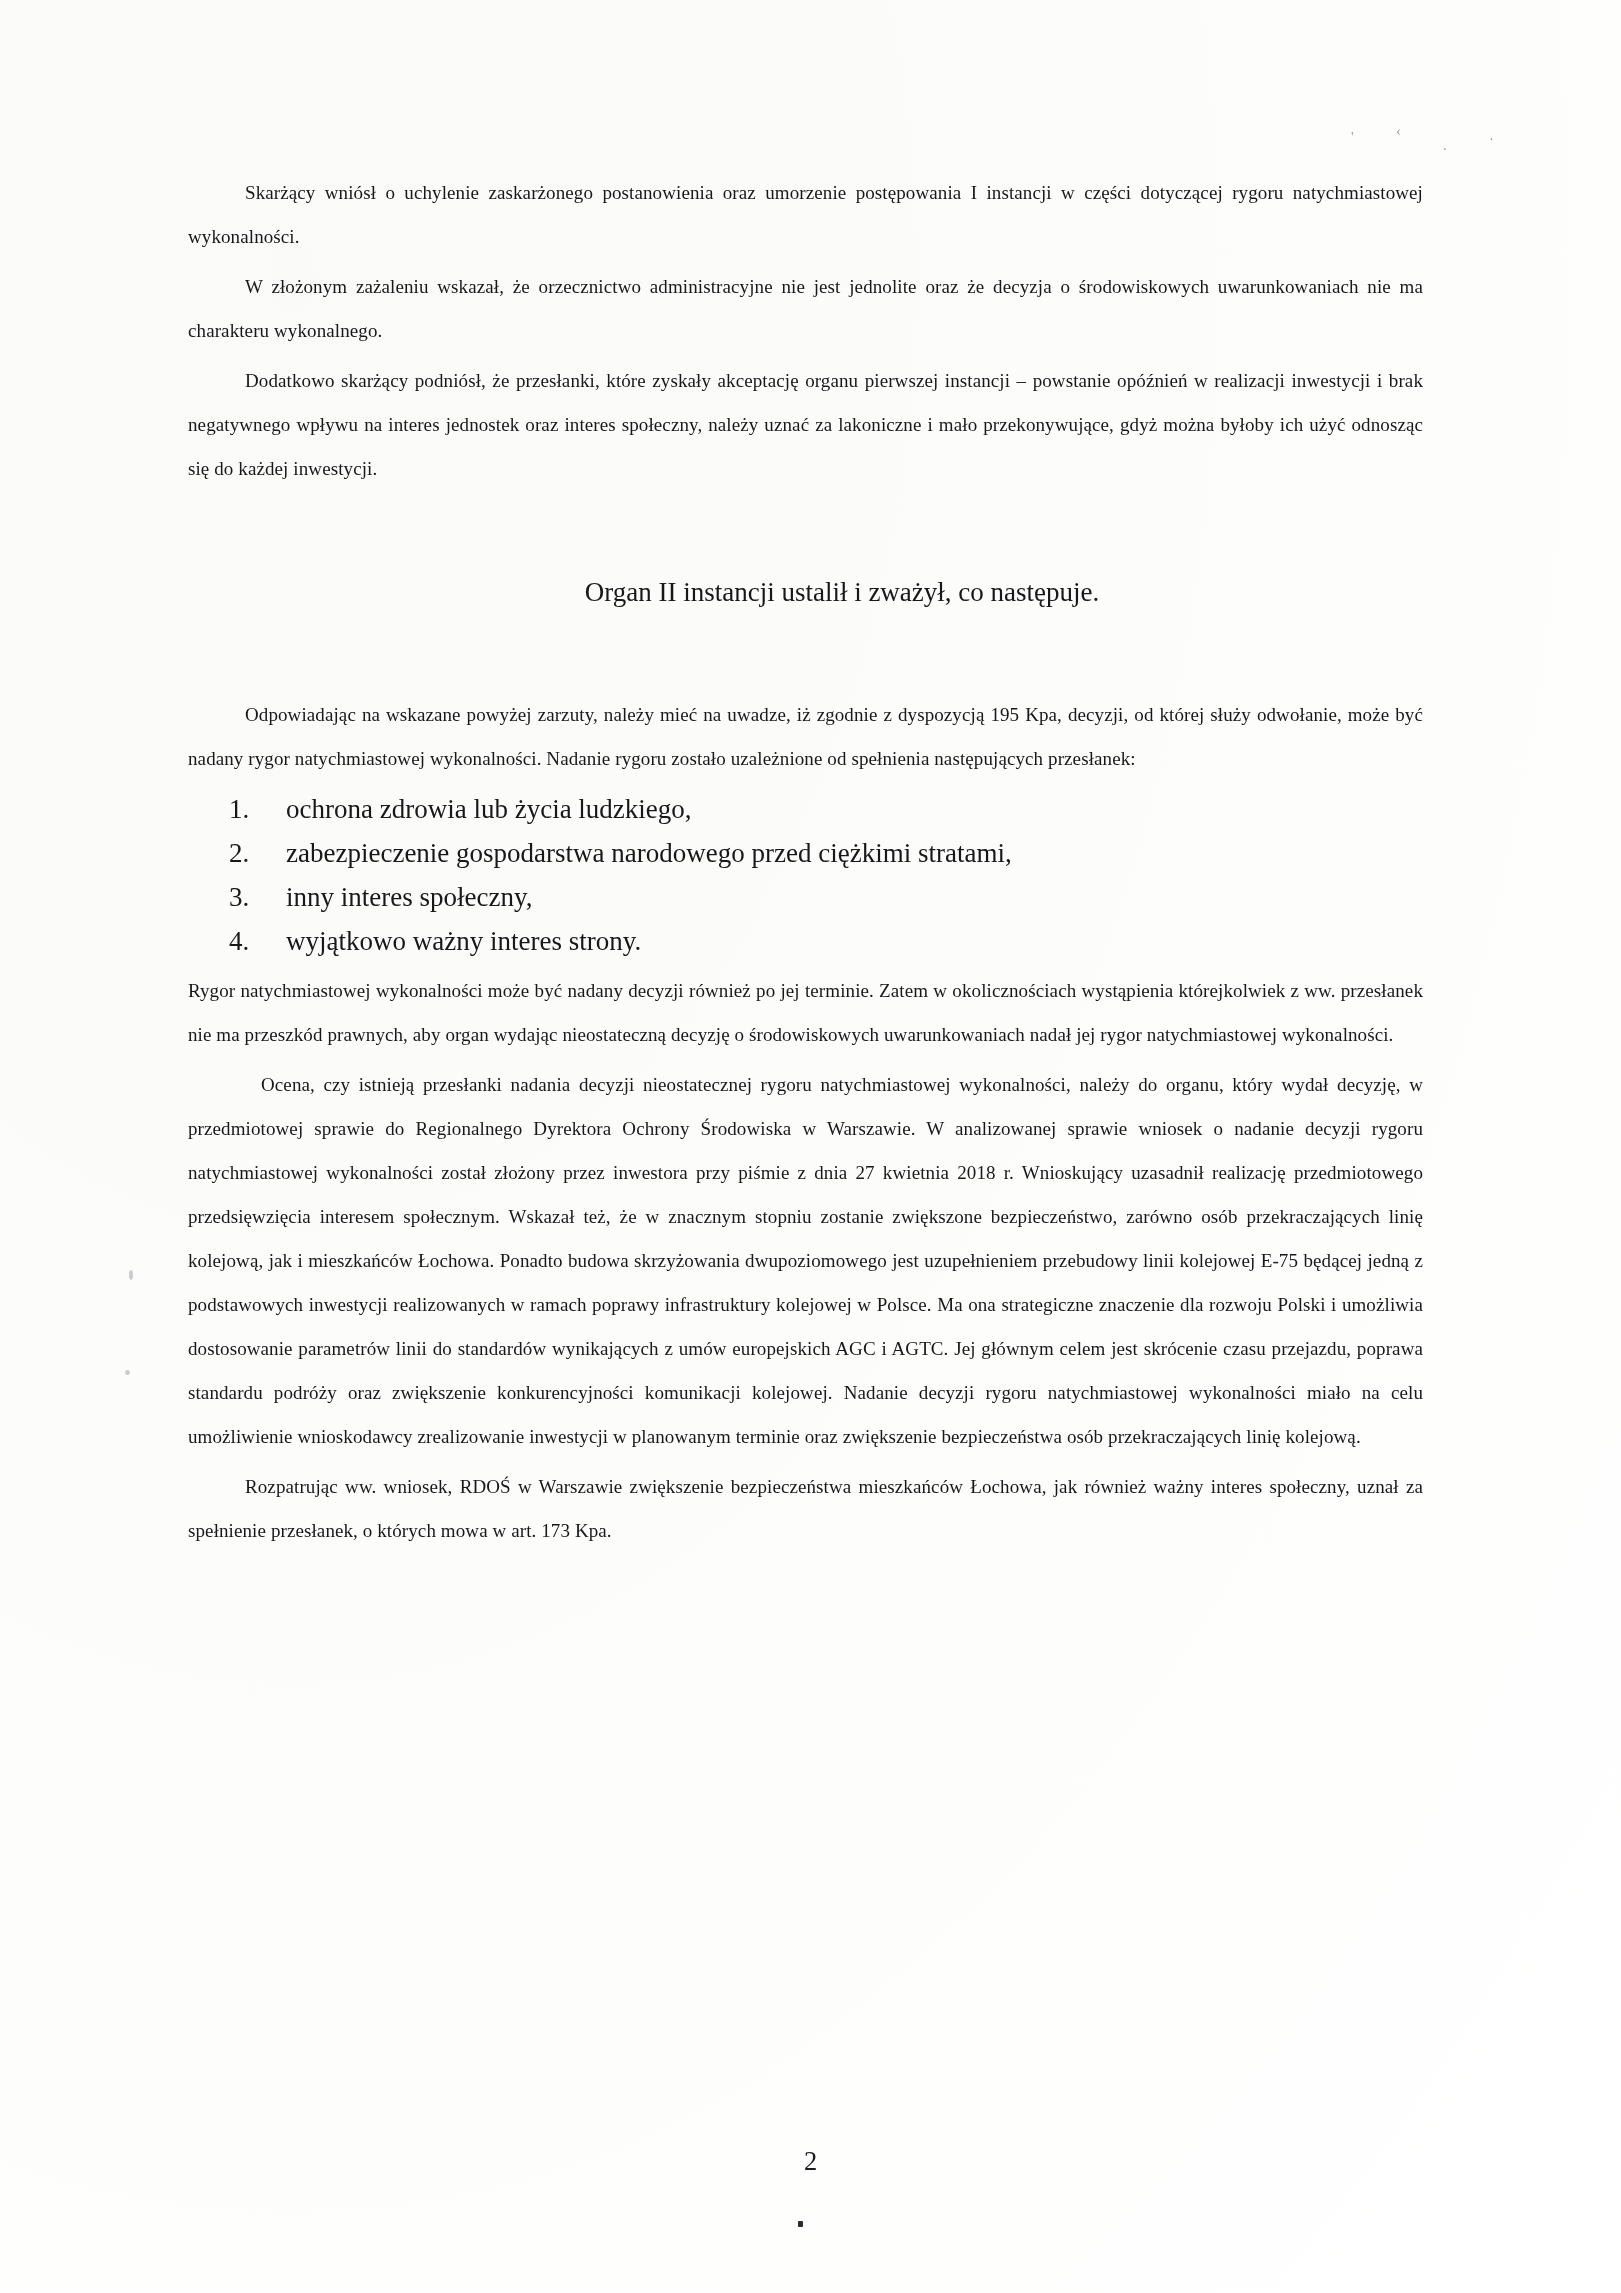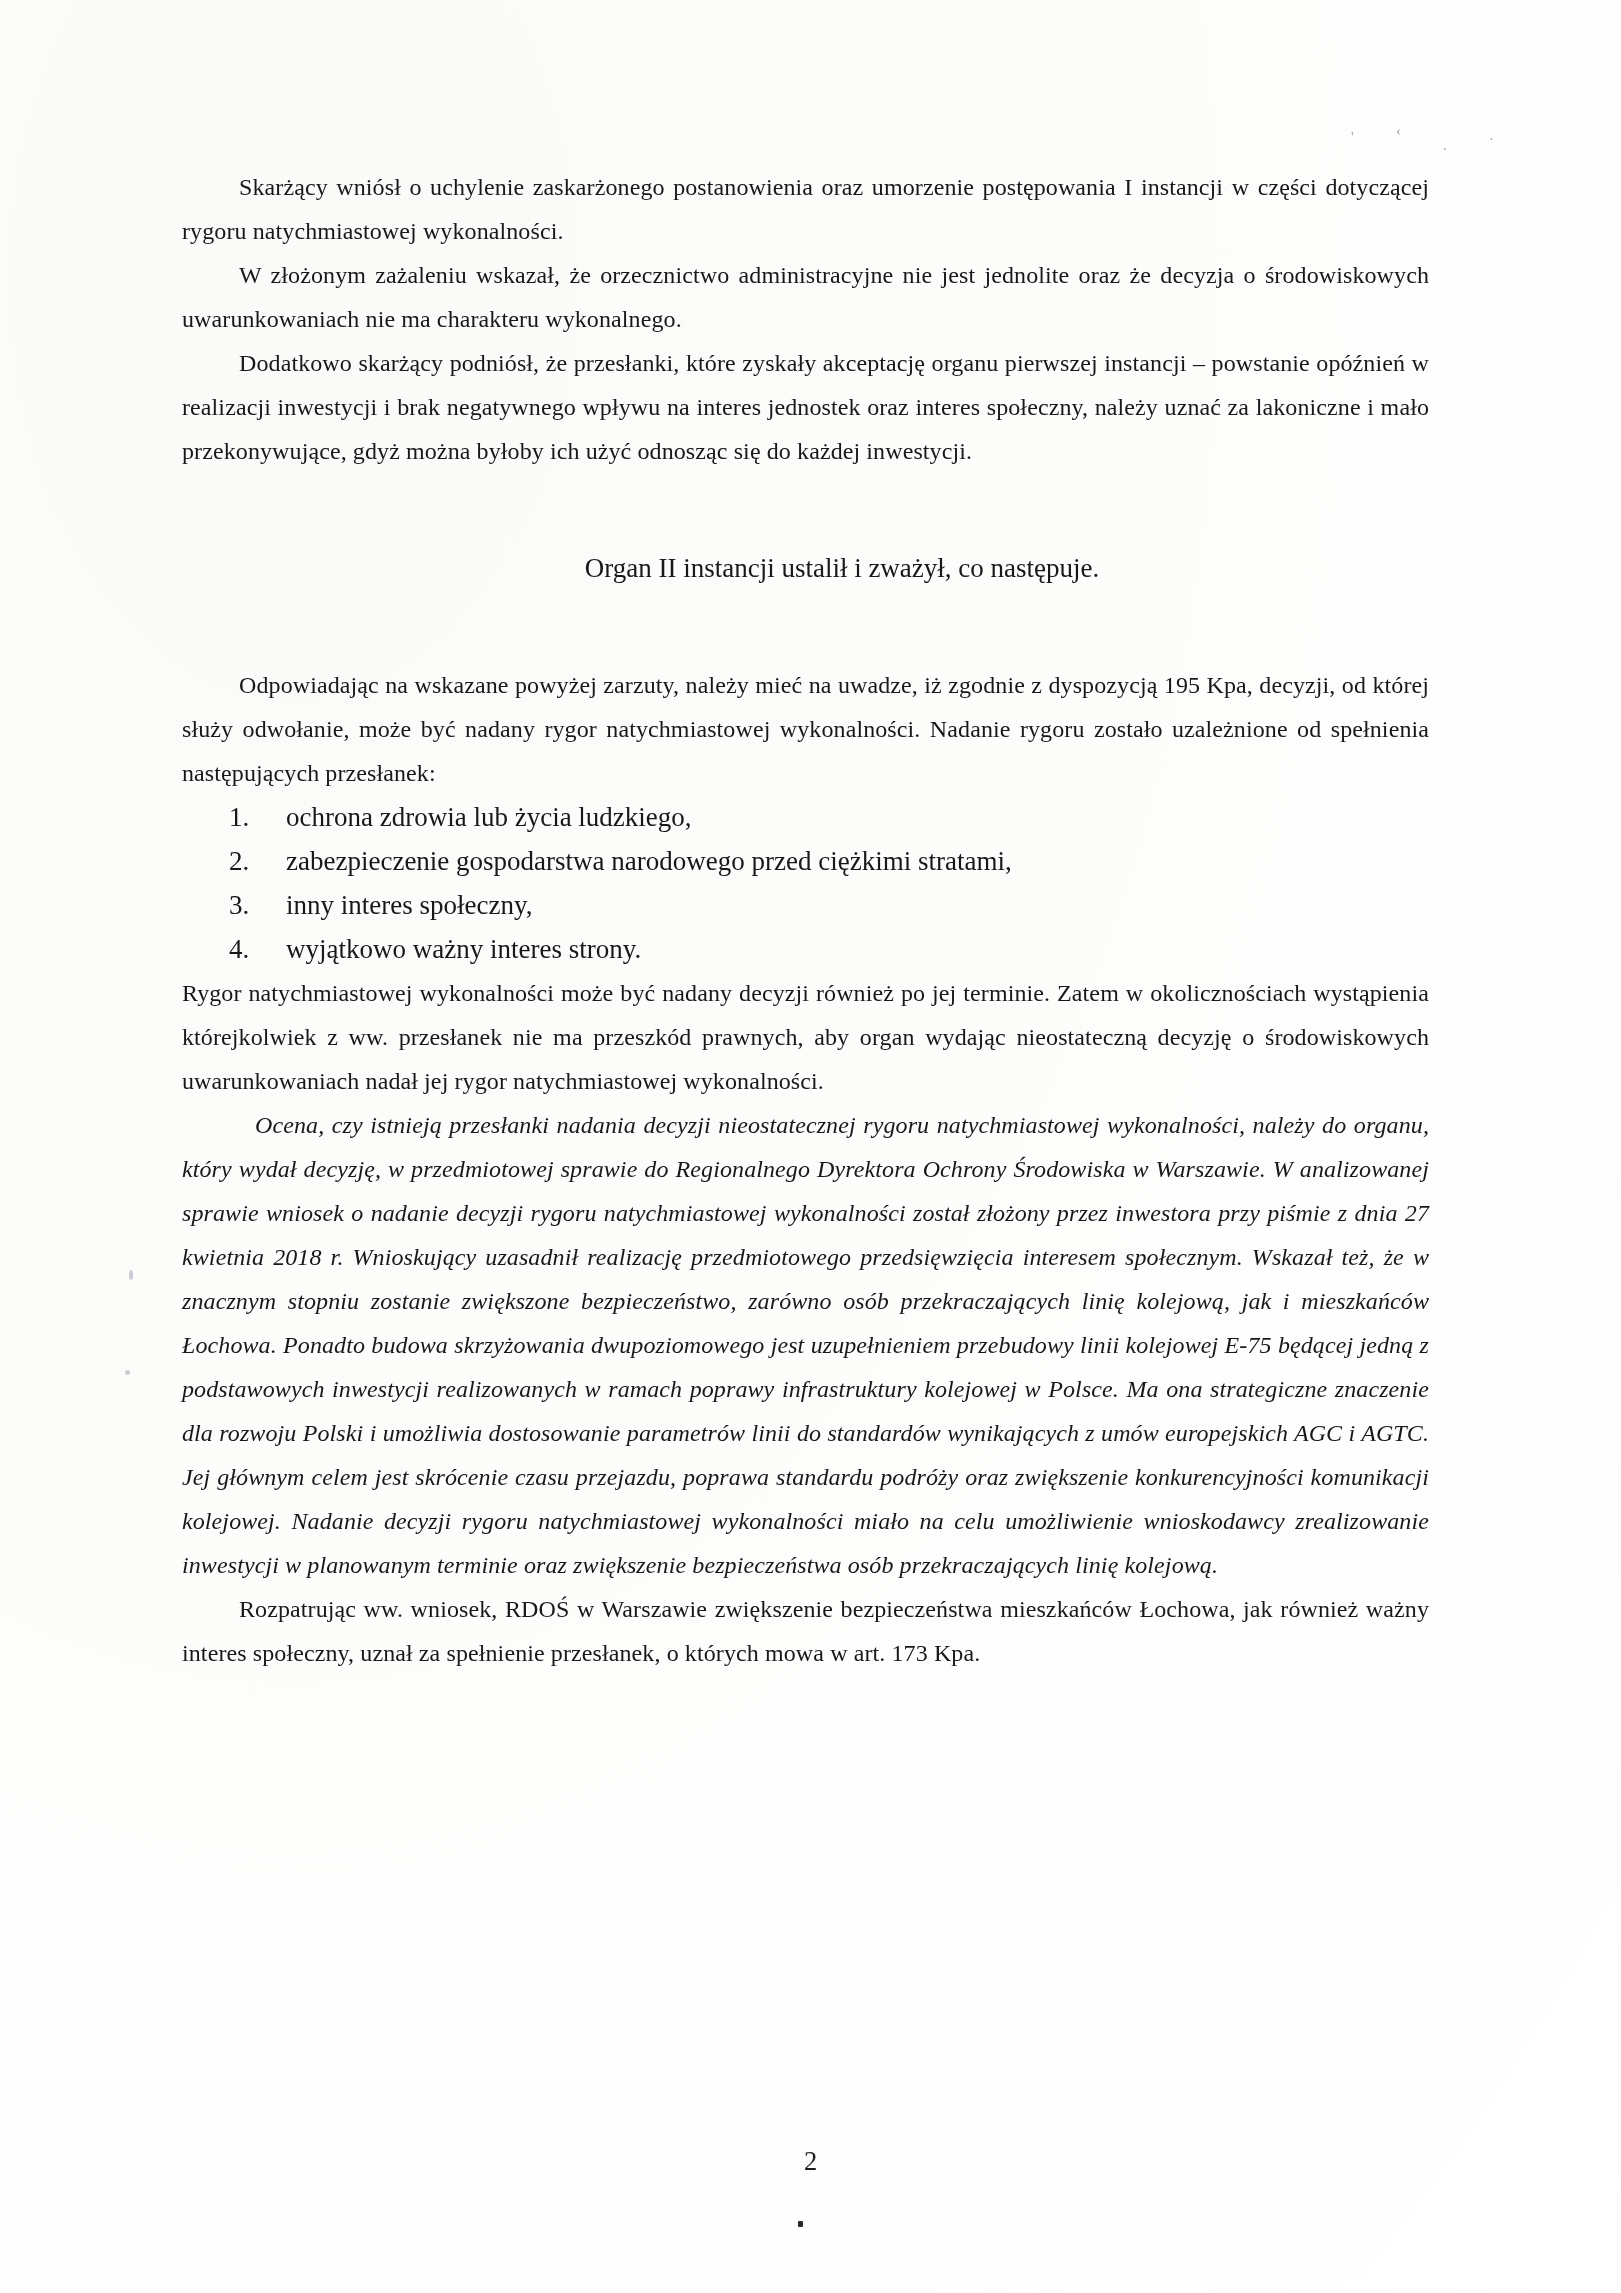--- a/index.html
+++ b/index.html
@@ -46,30 +46,30 @@
   .m4 { left: 140px; top: 15.7px; font-size: 11.8px; }
 
   .content {
     position: absolute;
     left: 182px;
     top: 165px;
     width: 1247px;
   }
 
   p.body {
-    margin: 0;
+    margin: 6px;
     text-align: justify;
     text-justify: inter-word;
-    font-size: 24px;
+    font-size: 19px;
     line-height: 44px;
     letter-spacing: 0.1px;
     hyphens: none;
   }
   p.indent { text-indent: 57px; }
-  p.indent-wide { text-indent: 73px; font-style: italic; }
+  p.indent-wide { text-indent: 73px; }
   .gap-lg { height: 57px; }
 
   .heading-line {
     margin: 16px;
     font-size: 27px;
     line-height: 44px;
     text-indent: 73px;
     text-align: center;
   }
 

